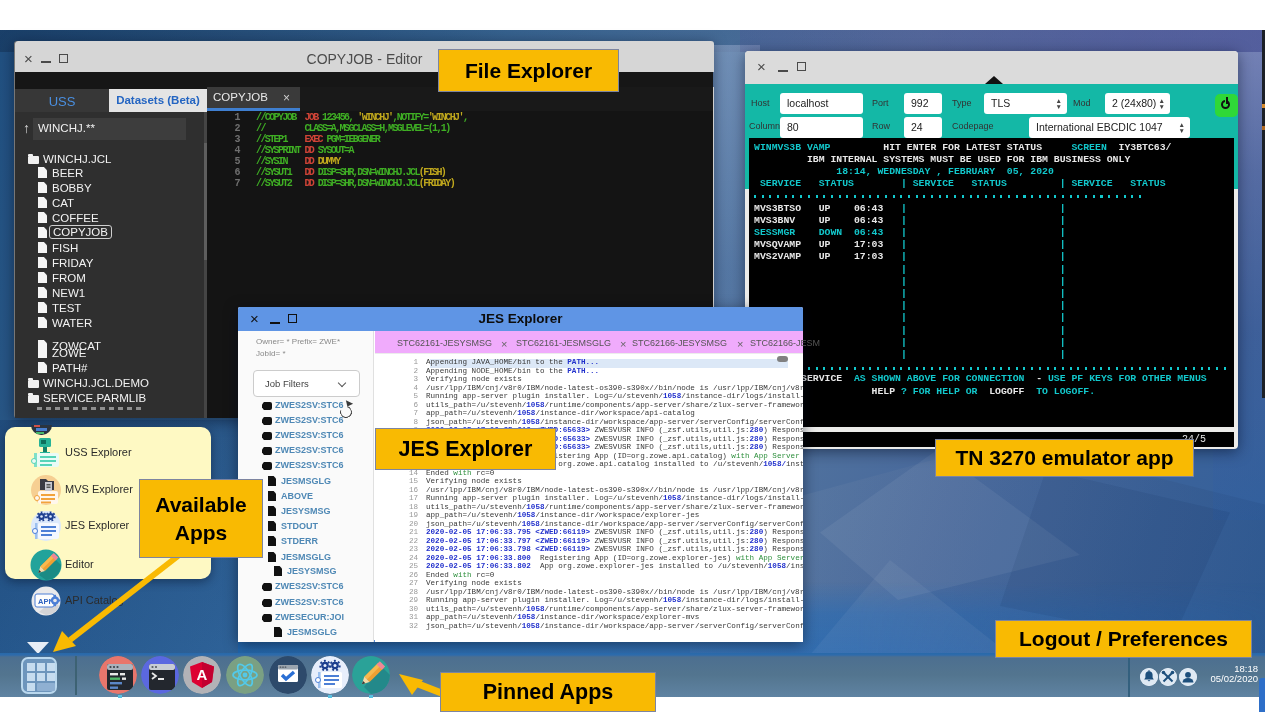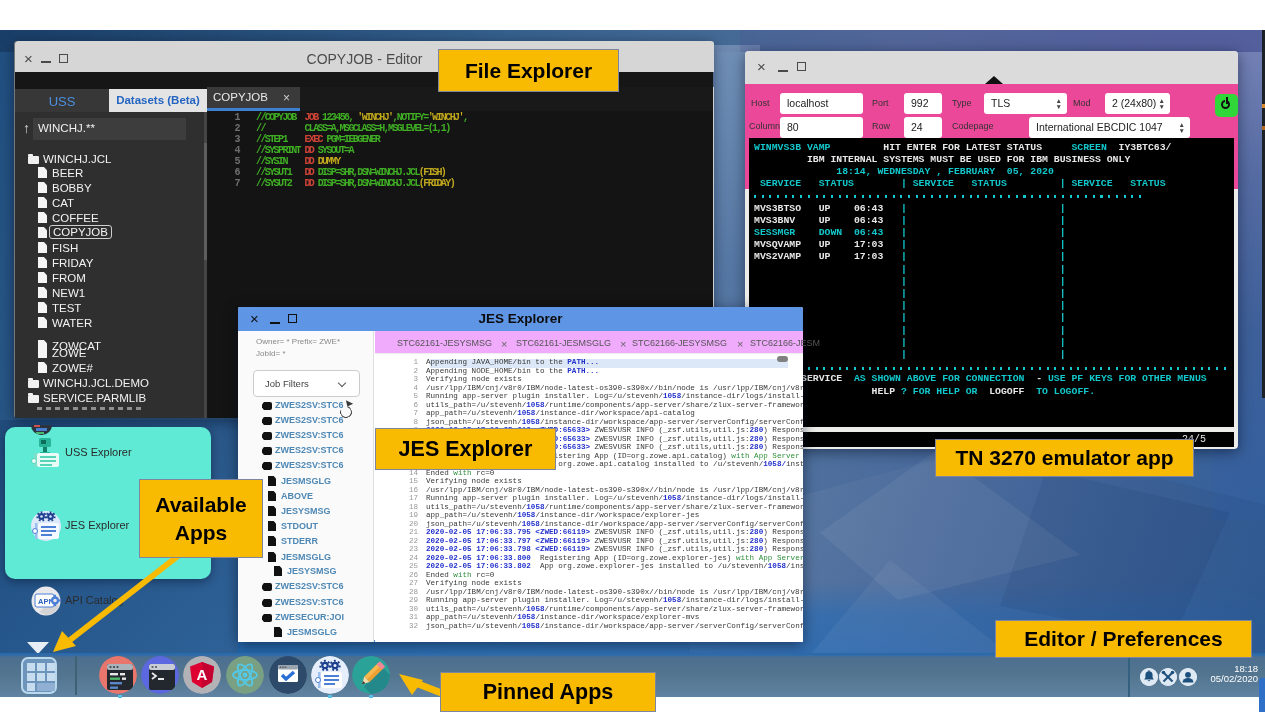--- a/index.html
+++ b/index.html
@@ -50,21 +50,21 @@
 #ed-src{position:absolute;left:49px;top:1px;font:bold 10px/11.03px "Liberation Mono",monospace;letter-spacing:-1.6px;color:#cccccc}
 #ed-src .g{color:#3faf24}#ed-src .r{color:#d04437}#ed-src .y{color:#c0a81d}
 
 #tn{left:745px;top:51px;width:493px;height:398px;background:#ececea;border-radius:4px;z-index:20}
 #tn-title{position:absolute;left:0;top:0;width:493px;height:33px;background:#dbdbdb;border-radius:4px 4px 0 0}
 #tn-title .tx{left:12px;top:7px;font-size:15px}
 #tn-title .tm{left:33px;top:19px;width:10px;height:2px;background:#4a4a4a}
 #tn-title .tsq{left:52px;top:11px;width:9px;height:9px;border:1.5px solid #4a4a4a}
 #tn-tt{position:absolute;left:0;top:8px;width:493px;text-align:center;font-size:14px;color:#555}
 #tn-notch{position:absolute;left:240px;top:25px;width:0;height:0;border-left:9px solid transparent;border-right:9px solid transparent;border-bottom:8px solid #111}
-#tn-form{position:absolute;left:0;top:33px;width:493px;height:105px;background:#ec4899}
+#tn-form{position:absolute;left:0;top:33px;width:493px;height:105px;background:#14b8a6}
 .fl{position:absolute;font-size:9px;color:#333}
 .fi{position:absolute;background:#fff;border-radius:3px;font-size:10.5px;color:#222;padding:4px 0 0 7px;height:21px}
 .fsel{position:absolute;background:#fff;border-radius:3px;font-size:10.5px;color:#222;padding:4px 0 0 7px;height:21px}
 .updn{position:absolute;right:5px;top:5px;font-size:6.5px;color:#444;line-height:5.5px;text-align:center}
 #tn-pwr{position:absolute;left:470px;top:43px;width:23px;height:23px;background:#2fd838;border-radius:5px}
 #tn-pwr .pc{position:absolute;left:5.5px;top:6px;width:9px;height:9px;border:2px solid #111;border-radius:50%}
 #tn-pwr .pb{position:absolute;left:10px;top:3px;width:2.5px;height:8px;background:#2fd838}
 #tn-pwr .pb:after{content:"";position:absolute;left:0.5px;top:0;width:2px;height:7px;background:#111}
 #tn-term{position:absolute;left:4px;top:87px;width:485px;height:289px;background:#000}
 #tn-pre{position:absolute;left:5px;top:3.5px;font:bold 9.8px/12.2px "Liberation Mono",monospace;color:#e8e8e8;white-space:pre}
@@ -95,21 +95,21 @@
 #jes-tabs span{position:absolute;top:7px;white-space:nowrap}
 #jes-tabs .xx{font-size:11px;color:#666}
 #jes-log{position:absolute;left:0;top:23px;width:428px;height:286px;overflow:hidden}
 #jes-hl{position:absolute;left:55px;top:5px;width:358px;height:9px;background:#dce8f7}
 #jes-lnum{position:absolute;left:0;top:4px;width:43px;text-align:right;font:7.6px/8.52px "Liberation Mono",monospace;color:#999}
 #jes-src{position:absolute;left:51px;top:4px;font:7.6px/8.52px "Liberation Mono",monospace;color:#383838;white-space:pre}
 #jes-src .b{color:#2231cc;font-weight:bold}
 #jes-src .gr{color:#2d8f3c}
 #jes-pill{position:absolute;left:402px;top:2px;width:11px;height:6px;background:#808080;border-radius:3px}
 
-#tray{position:absolute;left:5px;top:427px;width:206px;height:152px;background:#5eead4;border-radius:10px;box-shadow:0 3px 10px rgba(0,10,30,.4);z-index:40}
+#tray{position:absolute;left:5px;top:427px;width:206px;height:152px;background:#fef9c3;border-radius:10px;box-shadow:0 3px 10px rgba(0,10,30,.4);z-index:40}
 #tray-tail{position:absolute;left:27px;top:642px;width:0;height:0;border-left:11px solid transparent;border-right:11px solid transparent;border-top:12px solid #e8eef6;z-index:40}
 #tray-part{position:absolute;left:31px;top:425px;width:21px;height:10px;border-radius:0 0 10px 10px;background:#2a3440;overflow:hidden;z-index:41}
 #tray-part i{position:absolute}
 .trayrow{position:absolute;left:0;width:206px;height:37px}
 .trayrow .lab{position:absolute;left:60px;top:11px;font-size:11px;color:#2b2b2b}
 .ticon{position:absolute;left:25px;top:2px;width:33px;height:33px}
 
 #bar{position:absolute;left:0;top:653px;width:1265px;height:44px;background:linear-gradient(180deg,#2969a8 0,#2e6bac 2px,#4c6f90 4px,#53758f 50%,#5f83a2 100%);z-index:50}
 #launcher{position:absolute;left:21px;top:4px;width:36px;height:37px;border:2px solid #bad8ee;border-radius:7px;background:#6d95bc}
 #launcher .sq{position:absolute;width:8px;height:8px;background:#c6dcef}
@@ -205,21 +205,21 @@
       <div class="trow" style="top:227px">
           <span class="doc"></span>
           <span class="tn">ZOWCAT</span>
         </div>
       <div class="trow" style="top:234px">
           <span class="doc"></span>
           <span class="tn">ZOWE</span>
         </div>
       <div class="trow" style="top:249px">
           <span class="doc"></span>
-          <span class="tn">ZOWE#</span>
+          <span class="tn">PATH#</span>
         </div>
       <div class="trow" style="top:264px">
           <span class="fold2"></span>
           <span class="tn" style="left:28px">WINCHJ.JCL.DEMO</span>
         </div>
       <div class="trow" style="top:279px">
           <span class="fold2"></span>
           <span class="tn" style="left:28px">SERVICE.PARMLIB</span>
         </div>
       <div id="tree-dash"></div>
@@ -476,38 +476,67 @@
         <rect x="10" y="15" width="10" height="3" fill="#27b397"></rect>
       <rect x="7" y="16" width="22" height="14" rx="2" fill="#e9fbf6"></rect>
       <rect x="10" y="19" width="16" height="2" fill="#56d4b8"></rect>
         <rect x="10" y="23" width="16" height="2" fill="#56d4b8"></rect>
         <rect x="10" y="27" width="12" height="2" fill="#56d4b8"></rect>
       <rect x="4" y="16" width="3" height="14" fill="#7fe0c8"></rect>
         <circle cx="4" cy="24" r="2.5" fill="#e9fbf6" stroke="#56d4b8"></circle>
     </svg>
       <span class="lab">USS Explorer</span>
   </div>
+  <div class="trayrow" style="top:45px">
+    <svg class="ticon" viewBox="0 0 33 33">
+      <circle cx="16" cy="16" r="15" fill="#f6cf92"></circle>
+      <path d="M10 5h6l2 2h6v9h-14z" fill="#3a3a44"></path>
+        <rect x="15" y="8" width="7" height="9" fill="#c8c8d0"></rect>
+        <rect x="16.5" y="10" width="4" height="1.5" fill="#555"></rect>
+        <rect x="16.5" y="12.5" width="4" height="1.5" fill="#555"></rect>
+      <rect x="8" y="17" width="20" height="13" rx="2" fill="#fff7ec"></rect>
+      <rect x="11" y="20" width="14" height="2" fill="#f2a33c"></rect>
+        <rect x="11" y="24" width="14" height="2" fill="#f2a33c"></rect>
+        <rect x="11" y="27.5" width="10" height="2" fill="#f2a33c"></rect>
+      <circle cx="7" cy="24" r="2.5" fill="#fff7ec" stroke="#f2a33c"></circle>
+    </svg>
+      <span class="lab">MVS Explorer</span>
+  </div>
   <div class="trayrow" style="top:81px">
     <svg class="ticon" viewBox="0 0 33 33">
       <circle cx="16" cy="16" r="15" fill="#dce9fb"></circle>
       <circle cx="11.5" cy="6.5" r="3.4" fill="#1d3f8f"></circle>
         <circle cx="11.5" cy="6.5" r="4.2" fill="none" stroke="#1d3f8f" stroke-width="1.8" stroke-dasharray="1.7 2"></circle>
         <circle cx="11.5" cy="6.5" r="1.3" fill="#dce9fb"></circle>
       <circle cx="20.5" cy="6.5" r="3.4" fill="#1d3f8f"></circle>
         <circle cx="20.5" cy="6.5" r="4.2" fill="none" stroke="#1d3f8f" stroke-width="1.8" stroke-dasharray="1.7 2"></circle>
         <circle cx="20.5" cy="6.5" r="1.3" fill="#dce9fb"></circle>
       <rect x="8" y="13" width="21" height="16" rx="2" fill="#f4f8ff"></rect>
       <rect x="11" y="16" width="15" height="2" fill="#4c7fd6"></rect>
         <rect x="11" y="20" width="15" height="2" fill="#4c7fd6"></rect>
         <rect x="11" y="24" width="11" height="2" fill="#4c7fd6"></rect>
       <rect x="5" y="13" width="2.5" height="16" fill="#9cc0ee"></rect>
         <circle cx="5" cy="21" r="2.5" fill="#f4f8ff" stroke="#4c7fd6"></circle>
     </svg>
       <span class="lab">JES Explorer</span>
   </div>
+  <div class="trayrow" style="top:120px">
+    <svg class="ticon" viewBox="0 0 33 33">
+      <circle cx="16" cy="16" r="15.5" fill="#22a39b"></circle>
+      <path d="M16 31a15.5 15.5 0 0 0 15-15l-8-8-14 18z" fill="#1b8b85"></path>
+      <g transform="rotate(45 16 16)">
+          <rect x="13" y="4" width="6.5" height="17" fill="#efa033"></rect>
+          <rect x="13" y="4" width="3.2" height="17" fill="#f7b94f"></rect>
+          <rect x="13" y="2" width="6.5" height="4" fill="#ef8797"></rect>
+          <path d="M13 21l3.2 6 3.3-6z" fill="#f5d9a8"></path>
+          <path d="M14.8 24.4l1.4 2.6 1.4-2.6z" fill="#333"></path>
+        </g>
+    </svg>
+      <span class="lab">Editor</span>
+  </div>
   <div class="trayrow" style="top:156px">
     <svg class="ticon" viewBox="0 0 33 33">
       <circle cx="16" cy="16" r="14.5" fill="#e9e9eb"></circle>
       <path d="M16 30a14.5 14.5 0 0 0 13-9l-6-6-14 12z" fill="#d4d4d6"></path>
       <rect x="5" y="9" width="19" height="13" rx="2" fill="#fdfdfd" stroke="#4c7fd6"></rect>
       <text x="8" y="18.5" font-family="Liberation Sans" font-weight="bold" font-size="7.5" fill="#2d62c0">API</text>
       <g fill="#4c7fd6">
           <circle cx="25" cy="15.5" r="4.2"></circle>
           <circle cx="25" cy="15.5" r="1.8" fill="#e9e9eb"></circle>
           <rect x="24" y="9.8" width="2" height="2.2"></rect>
@@ -635,21 +664,21 @@
     <circle cx="9" cy="6.8" r="2.9" fill="#1d4f7c"></circle>
     <path d="M3.5 14.5a5.5 4.6 0 0 1 11 0z" fill="#1d4f7c"></path>
   </svg>
   <div id="bar-time">18:18<br>05/02/2020</div>
 </div>
 
 <div class="lbl" style="left:438px;top:49px;width:181px;height:43px;font-size:21px">File Explorer</div>
 <div class="lbl" style="left:375px;top:428px;width:181px;height:42px;font-size:21.5px">JES Explorer</div>
 <div class="lbl" style="left:935px;top:439px;width:259px;height:38px;font-size:21px">TN 3270 emulator app</div>
 <div class="lbl" style="left:139px;top:479px;width:124px;height:79px;font-size:21px;line-height:28px">Available<br>Apps</div>
-<div class="lbl" style="left:995px;top:620px;width:257px;height:38px;font-size:21px">Editor / Preferences</div>
+<div class="lbl" style="left:995px;top:620px;width:257px;height:38px;font-size:21px">Logout / Preferences</div>
 <div class="lbl" style="left:440px;top:672px;width:216px;height:40px;font-size:21.5px">Pinned Apps</div>
 <svg id="arrows" viewBox="0 0 1265 712">
   <line x1="178" y1="556" x2="70" y2="640" stroke="#f9ba02" stroke-width="6"></line>
   <polygon points="53,652 76,646 62,631" fill="#f9ba02"></polygon>
   <line x1="444" y1="694" x2="413" y2="682" stroke="#f9ba02" stroke-width="7"></line>
   <polygon points="399,674 423,680 412,695" fill="#f9ba02"></polygon>
 </svg>
 <div id="bluescrap"></div>
 <div id="whitebar"></div>
 

